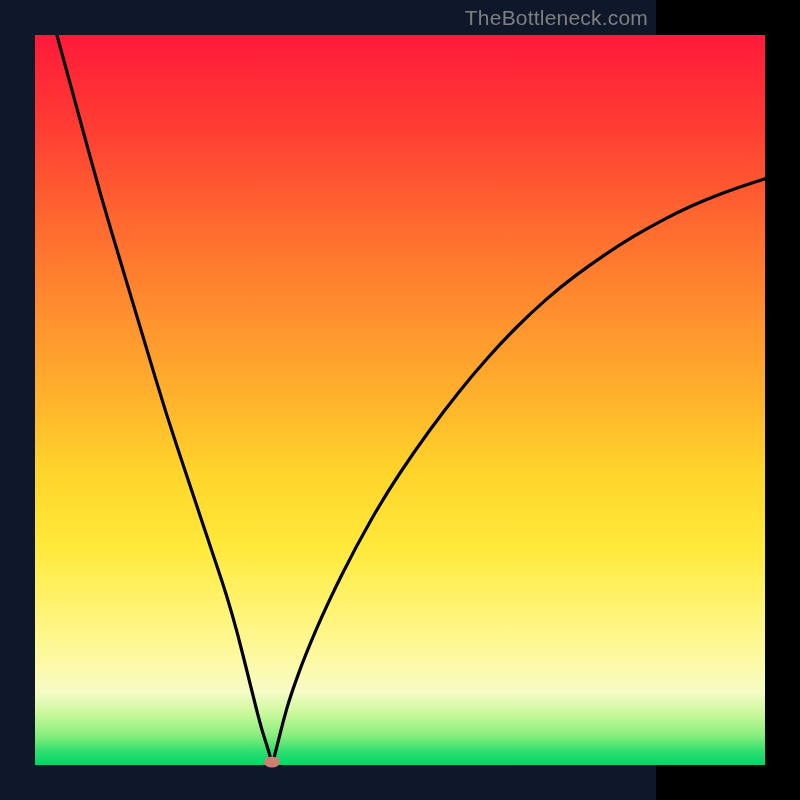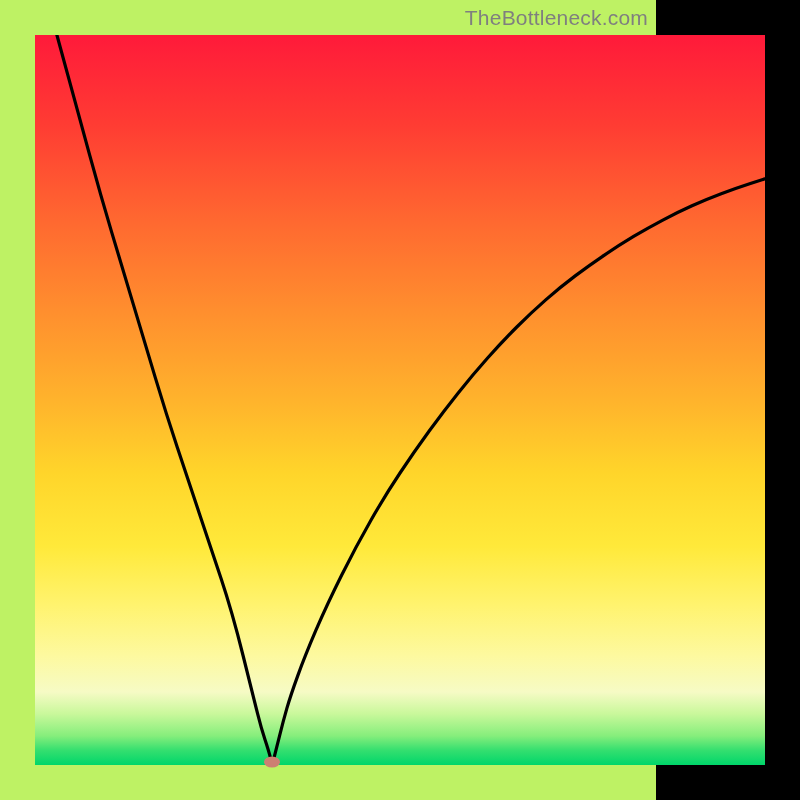--- a/index.html
+++ b/index.html
@@ -10,21 +10,21 @@
     background: #000;
     overflow: hidden;
     font-family: Arial, Helvetica, sans-serif;
   }
   .frame {
     position: absolute;
     left: 0;
     top: 0;
     width: 656px;
     height: 800px;
-    background: #bef264;
+    background: #0f172a;
   }
   .plot {
     position: absolute;
     left: 35px;
     top: 35px;
     width: 730px;
     height: 730px;
     background: linear-gradient(
       to bottom,
       #ff1a3a 0%,

